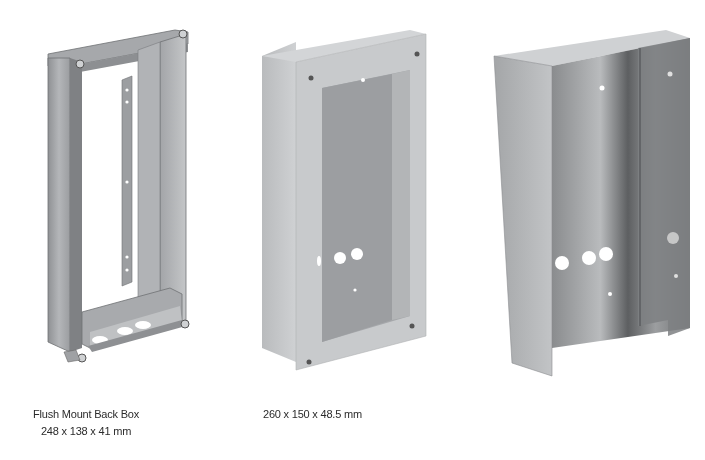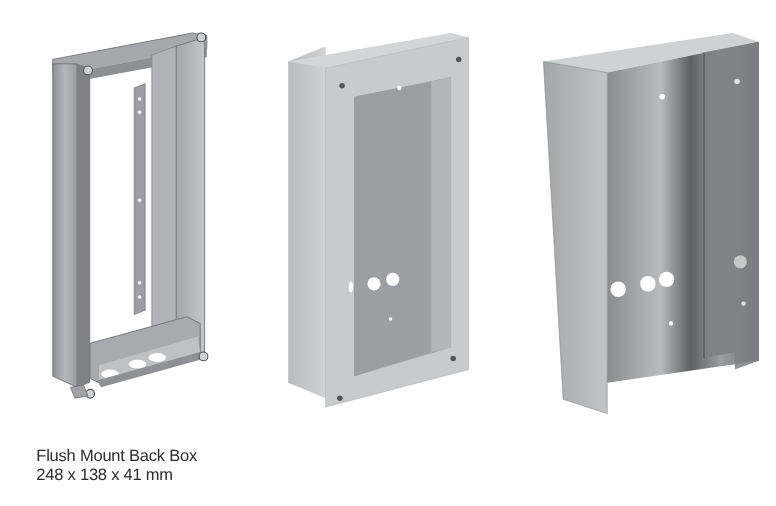--- a/index.html
+++ b/index.html
@@ -1,21 +1,21 @@
 <!DOCTYPE html>
 <html><head>
 <meta charset="utf-8">
 <style>
   html, body { margin: 0; padding: 0; background: #ffffff; }
   body { width: 705px; height: 460px; position: relative; overflow: hidden;
          font-family: "Liberation Sans", sans-serif; }
   .product { position: absolute; }
   .product svg { display: block; }
-  .caption { position: absolute; color: #2b2b2b; font-size: 15px; line-height: 17px;
-             letter-spacing: -0.2px; }
+  .caption { position: absolute; color: #2b2b2b; font-size: 11px; line-height: 17px;
+             letter-spacing: -0.2px; text-align: center; }
   .caption div { white-space: nowrap; }
 </style>
 </head>
 <body>
 
 <div class="product" style="left:40px; top:22px;">
   <svg width="160" height="355" viewBox="0 0 160 355">
     <defs>
       <linearGradient id="fm1" x1="0" x2="1" y1="0" y2="0">
         <stop offset="0" stop-color="#8f9194"></stop>
@@ -127,16 +127,17 @@
     <circle cx="120" cy="266" r="2" fill="#ffffff"></circle>
   </svg>
 </div>
 
 <div class="caption" style="left:33px; top:406px;">
   <div>Flush Mount Back Box</div>
   <div>248 x 138 x 41 mm</div>
 </div>
 
 <div class="caption" style="left:263px; top:406px;">
+  <div>260 x 150 x 48.5 mm</div>
 </div>
 
 <div class="caption" style="left:524px; top:406px;">
 </div>
 
 </body></html>

